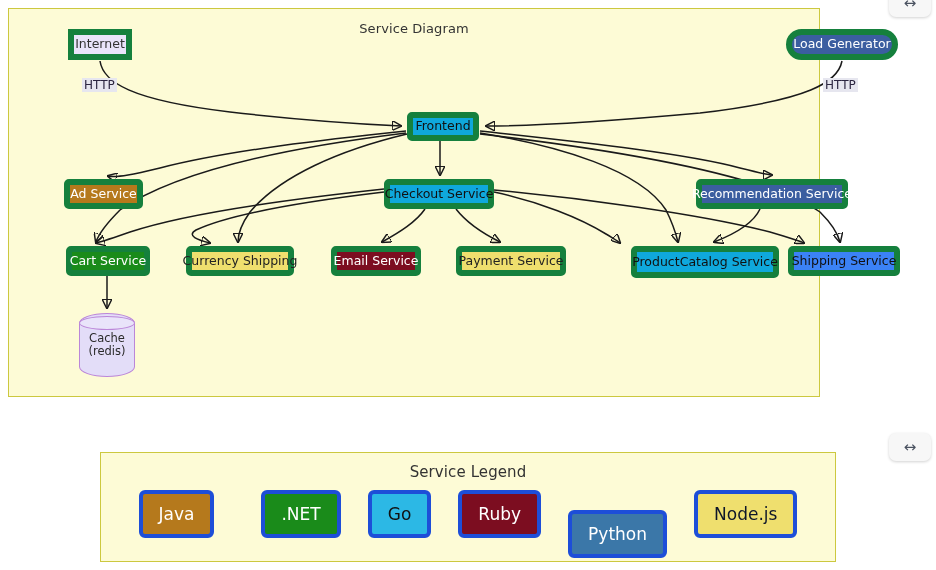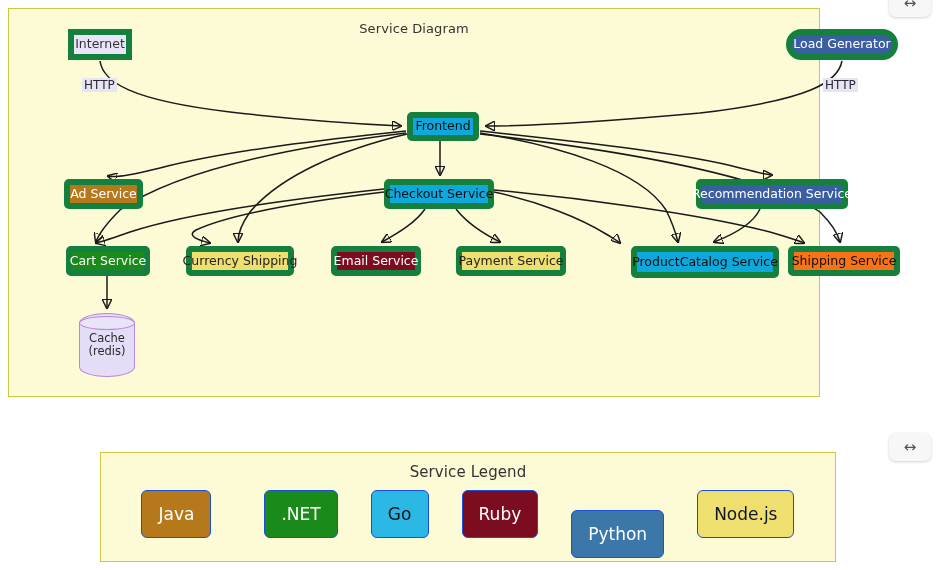--- a/index.html
+++ b/index.html
@@ -146,21 +146,21 @@
     align-items: center;
     justify-content: space-around;
     padding: 0 24px;
     box-sizing: border-box;
   }
   .legend-chip {
     box-sizing: border-box;
     min-width: 58px;
     height: 48px;
     padding: 0 16px;
-    border: 1px solid #1d4ed8;
+    border: 4px solid #1d4ed8;
     border-radius: 6px;
     display: flex;
     align-items: center;
     justify-content: center;
     font-size: 17px;
     white-space: nowrap;
     font-family: "DejaVu Sans", "Liberation Sans", sans-serif;
   }
 </style>
 </head>
@@ -243,21 +243,21 @@
       </div>
       <div class="node" style="left: 331px; top: 246px; width: 90px; height: 30px; background: rgb(124, 13, 32); color: rgb(255, 255, 255);">
         <span>Email Service</span>
       </div>
       <div class="node" style="left: 456px; top: 246px; width: 110px; height: 30px; background: rgb(239, 223, 110); color: rgb(34, 34, 34);">
         <span>Payment Service</span>
       </div>
       <div class="node" style="left: 610px; top: 246px; width: 148px; height: 32px; background: rgb(15, 168, 220); color: rgb(17, 17, 17); margin-left: 21px;">
         <span>ProductCatalog Service</span>
       </div>
-      <div class="node" style="left: 788px; top: 246px; width: 112px; height: 30px; background: #f97316; color: rgb(17, 17, 17);">
+      <div class="node" style="left: 788px; top: 246px; width: 112px; height: 30px; background: #3b82f6; color: rgb(17, 17, 17);">
         <span>Shipping Service</span>
       </div>
       <div class="node cylinder" style="left: 79px; top: 313px; width: 56px; height: 64px; background: rgb(227, 221, 248); color: rgb(43, 43, 43);">
         <div class="cyl-text">Cache</div>
         <div class="cyl-text">(redis)</div>
       </div>
     </div>
 
   <div id="edge-labels-layer">
       <div class="edge-label" style="left: 82px; top: 78px;">HTTP</div>

